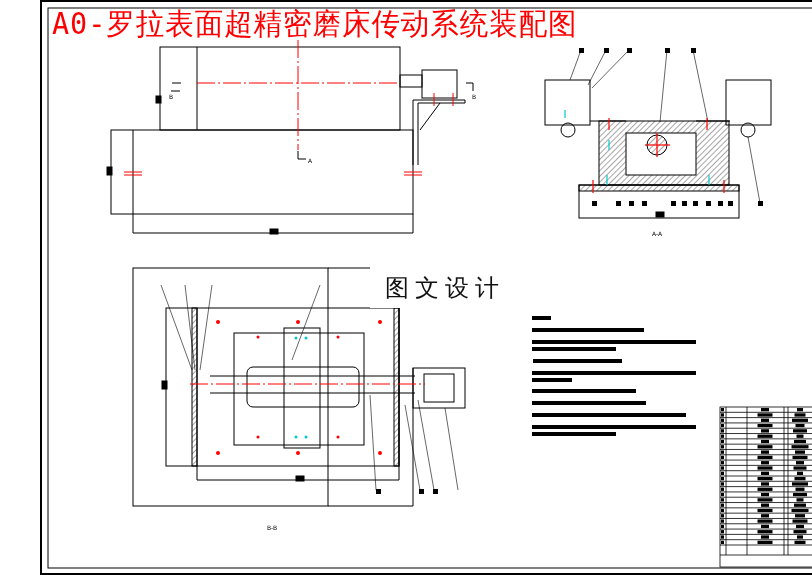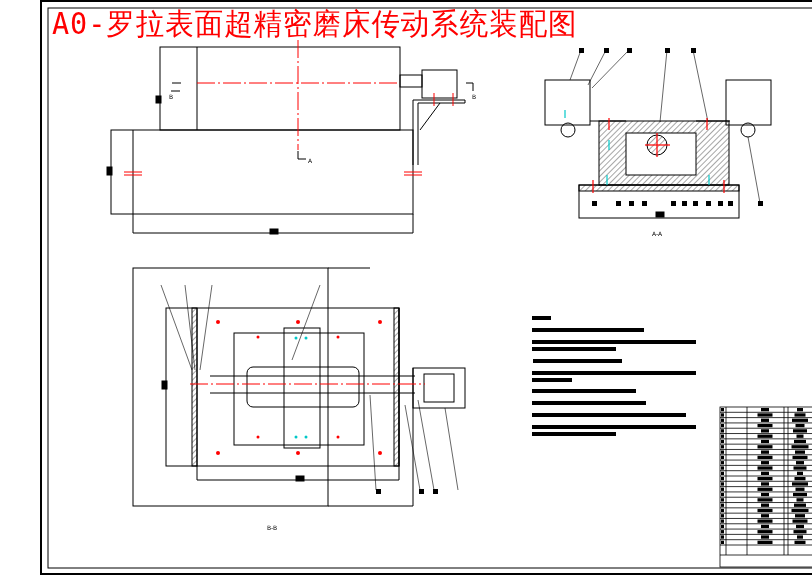--- a/index.html
+++ b/index.html
@@ -321,18 +321,19 @@
       </g>
 
   <defs>
     <pattern id="hatch" width="4" height="4" patternUnits="userSpaceOnUse" patternTransform="rotate(45)">
       <line x1="0" y1="0" x2="0" y2="4" stroke="#000" stroke-width="0.7"></line>
     </pattern>
   </defs>
 </svg>
 
 <div class="title">A0-罗拉表面超精密磨床传动系统装配图</div>
+<div class="wm">图文设计</div>
 <div class="lbl" style="left:612px;top:230px;">A-A</div>
 <div class="lbl" style="left:227px;top:524px;">B-B</div>
 <div class="lbl" style="left:129px;top:93px;">B</div>
 <div class="lbl" style="left:432px;top:93px;">B</div>
 <div class="lbl" style="left:268px;top:157px;">A</div>
 </div>
 
 </body></html>

